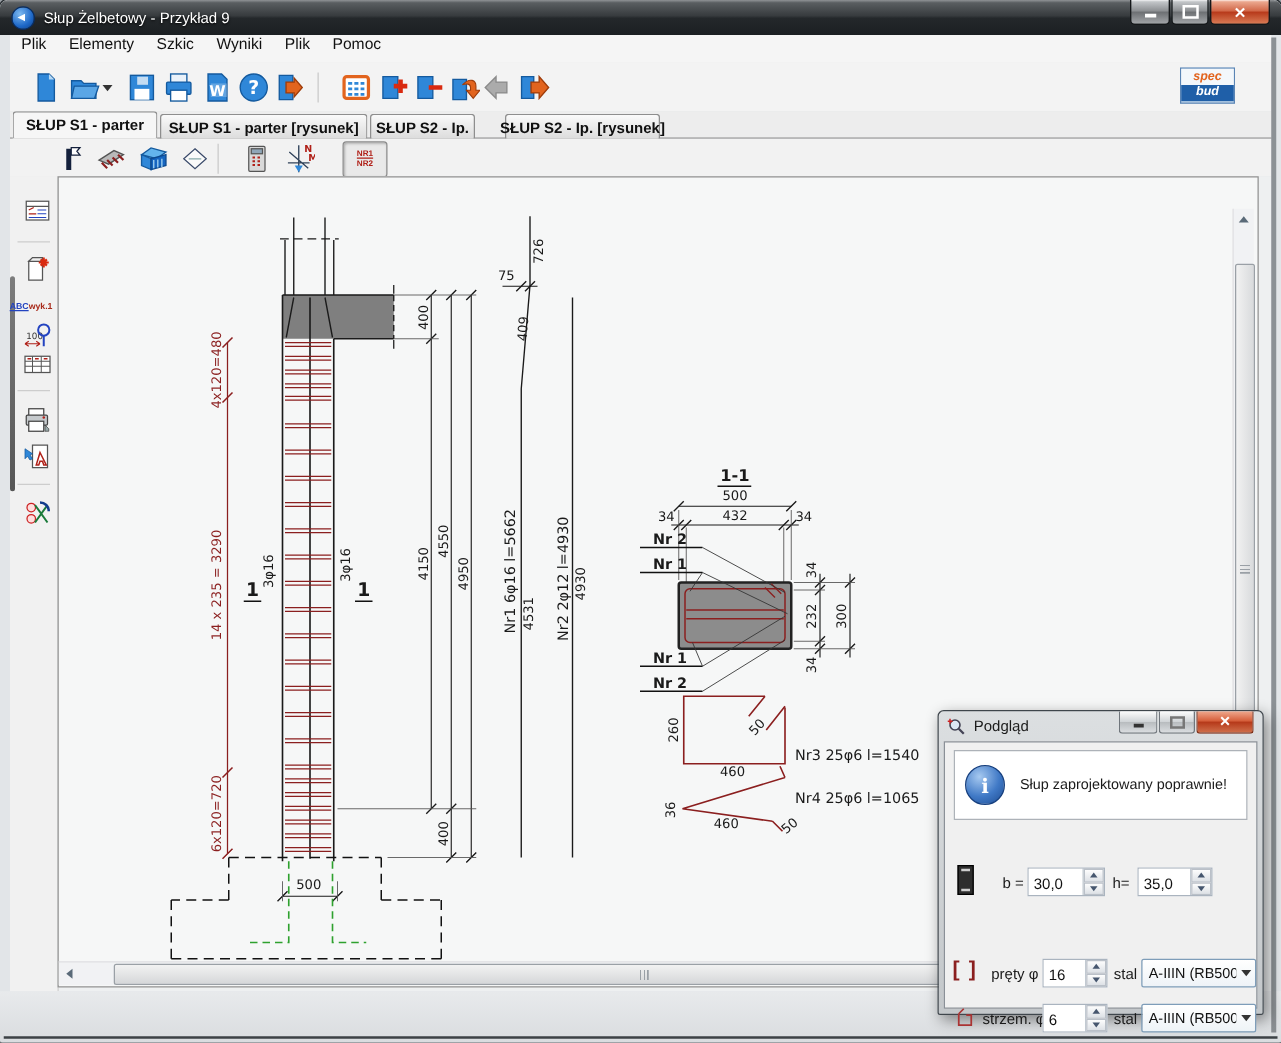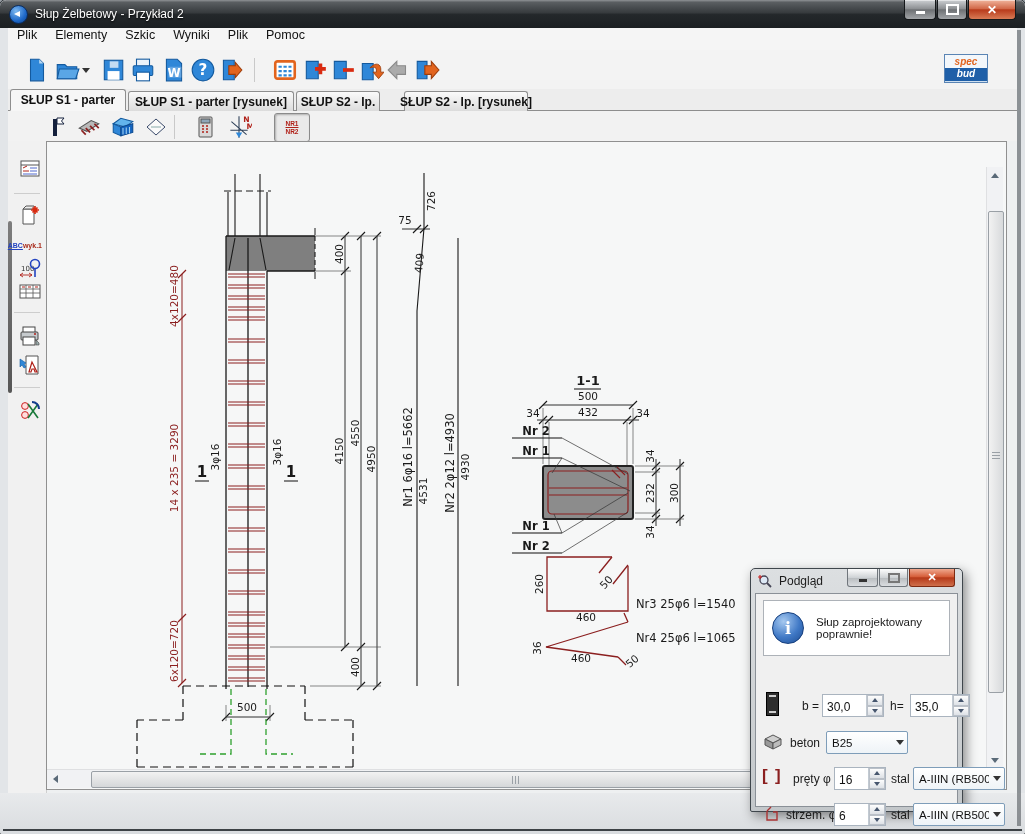--- a/index.html
+++ b/index.html
@@ -65,21 +65,21 @@
   .tri-r{border-top:4px solid transparent;border-bottom:4px solid transparent;border-left:5px solid #5a6a78;}
   .hscroll{position:absolute;left:0;top:627px;width:939px;height:18px;background:#f1f2f4;border-top:1px solid #dfe0e2;}
   .hthumb{position:absolute;left:44px;top:1px;width:840px;height:15px;border:1px solid #9aa0a6;border-radius:2px;background:linear-gradient(#f2f2f2,#d5d7d9);}
   .hthumb:after{content:"";position:absolute;top:4px;left:50%;width:7px;height:8px;background:repeating-linear-gradient(90deg,#9aa0a6 0 1px,transparent 1px 3px);}
   .hbtn{position:absolute;top:0;width:17px;height:18px;display:flex;align-items:center;justify-content:center;}
   
   .frame-bottom{position:absolute;left:0;top:793px;width:1025px;height:41px;background:linear-gradient(#e8eaec,#d9dcdf);}
   .frame-bottom:after{content:"";position:absolute;left:3px;right:3px;bottom:3px;height:2px;background:#3c4145;}
   .shade-right{position:absolute;left:1017px;top:30px;width:4px;height:796px;background:#54595e;opacity:.6;}
   
-  .dialog{position:absolute;left:750px;top:568px;width:213px;height:244px;z-index:20;
+  .dialog{position:absolute;left:750px;top:568px;width:261px;height:244px;z-index:20;
     border:1px solid #3f464c;border-radius:5px 5px 2px 2px;background:linear-gradient(#dcdfe1,#c3c7ca);
     box-shadow:3px 4px 12px rgba(0,0,0,.45);box-sizing:border-box;}
   .dlg-title{height:24px;display:flex;align-items:center;padding-left:7px;font-size:12px;color:#1c1c1c;gap:6px;}
   .dlg-btns{position:absolute;top:0;right:7px;display:flex;gap:1px;}
   .dbtn{height:17px;border:1px solid #70767c;border-top:none;border-radius:0 0 3px 3px;
     background:linear-gradient(#fdfdfd,#cfd3d6 50%,#b8bcbf 52%,#dadde0);display:flex;align-items:center;justify-content:center;}
   .dbtn.min{width:29px}.dbtn.max{width:27px}.dbtn.close{width:44px;
     background:linear-gradient(180deg,#efa88e 0,#d65f3b 45%,#b63a1a 52%,#cf6f4b 100%);border-color:#7c2a12;}
   .dglyph-min{width:8px;height:3px;background:#333;margin-top:5px;}
   .dglyph-max{width:8px;height:6px;border:2px solid #777;}
@@ -109,21 +109,21 @@
   .brk-icon{position:absolute;left:6px;top:-1px;font-size:17px;font-weight:bold;color:#8b1f1f;letter-spacing:3px;}
   svg text{font-family:"DejaVu Sans",sans-serif;}
 </style>
 </head>
 <body>
 
 <div class="window">
 
   <div class="titlebar">
     <div class="app-icon"></div>
-    <span class="title-text">Słup Żelbetowy - Przykład 2</span>
+    <span class="title-text">Słup Żelbetowy - Przykład 9</span>
     <div class="winbtns">
       <div class="wbtn min">
           <div class="glyph-min"></div>
         </div>
       <div class="wbtn max">
           <div class="glyph-max"></div>
         </div>
       <div class="wbtn close">
           <span class="glyph-x">✕</span>
         </div>
@@ -525,34 +525,20 @@
               <span>
                 <i class="sarr-up"></i>
               </span>
               <span>
                 <i class="sarr-dn"></i>
               </span>
             </div>
         </div>
       </div>
 
-      <div class="drow" style="top:137px">
-        <svg width="20" height="20" viewBox="0 0 20 20" style="position:absolute;left:7px;top:1px">
-            <path d="M2 7l8-4 8 4-8 4z" fill="#cfcfcf" stroke="#555"></path>
-            <path d="M2 7l8 4v6l-8-4z" fill="#999" stroke="#555"></path>
-            <path d="M18 7l-8 4v6l8-4z" fill="#bcbcbc" stroke="#555"></path>
-          </svg>
-        <span class="dlabel" style="left:34px">beton</span>
-        <div class="combo" style="left:70px;width:82px">
-          <span class="val">B25</span>
-          <span class="arr">
-              <i class="carr"></i>
-            </span>
-        </div>
-      </div>
 
       <div class="drow" style="top:173px">
         <span class="brk-icon">[ ]</span>
         <span class="dlabel" style="left:37px">pręty φ</span>
         <div class="spinbox" style="left:78px;width:52px">
           <input value="16" style="">
           <div class="spin">
               <span>
                 <i class="sarr-up"></i>
               </span>

